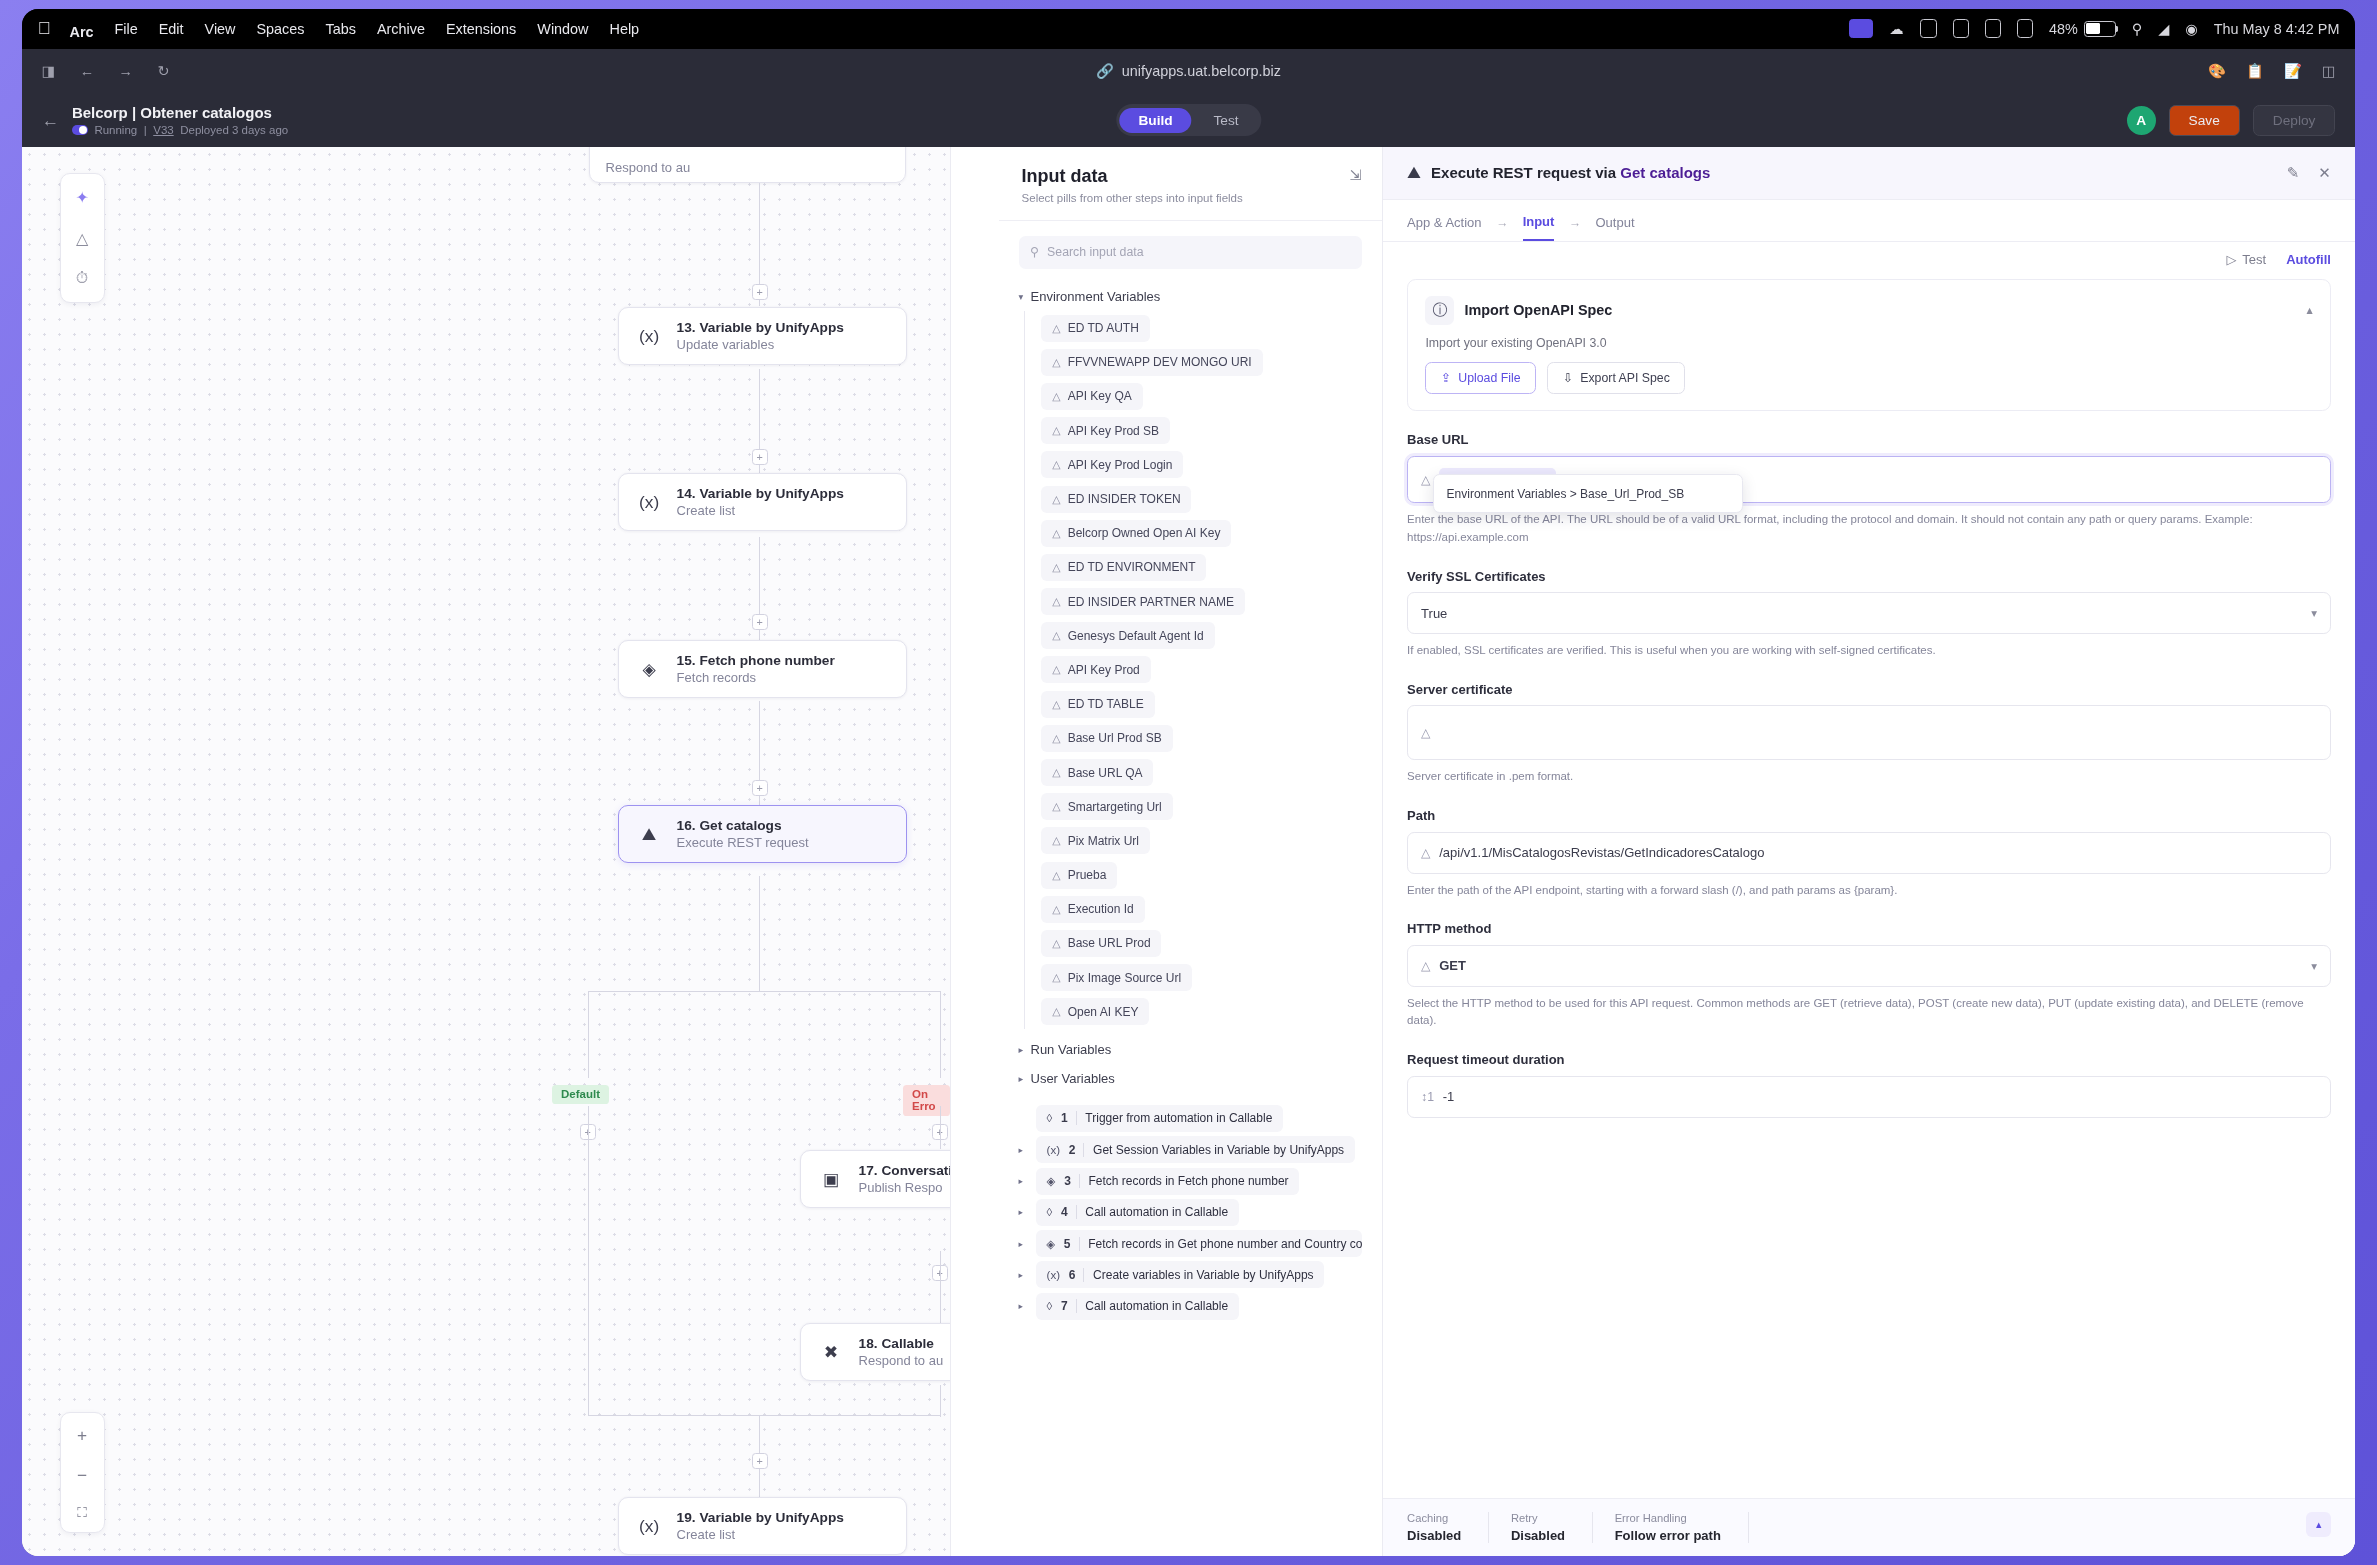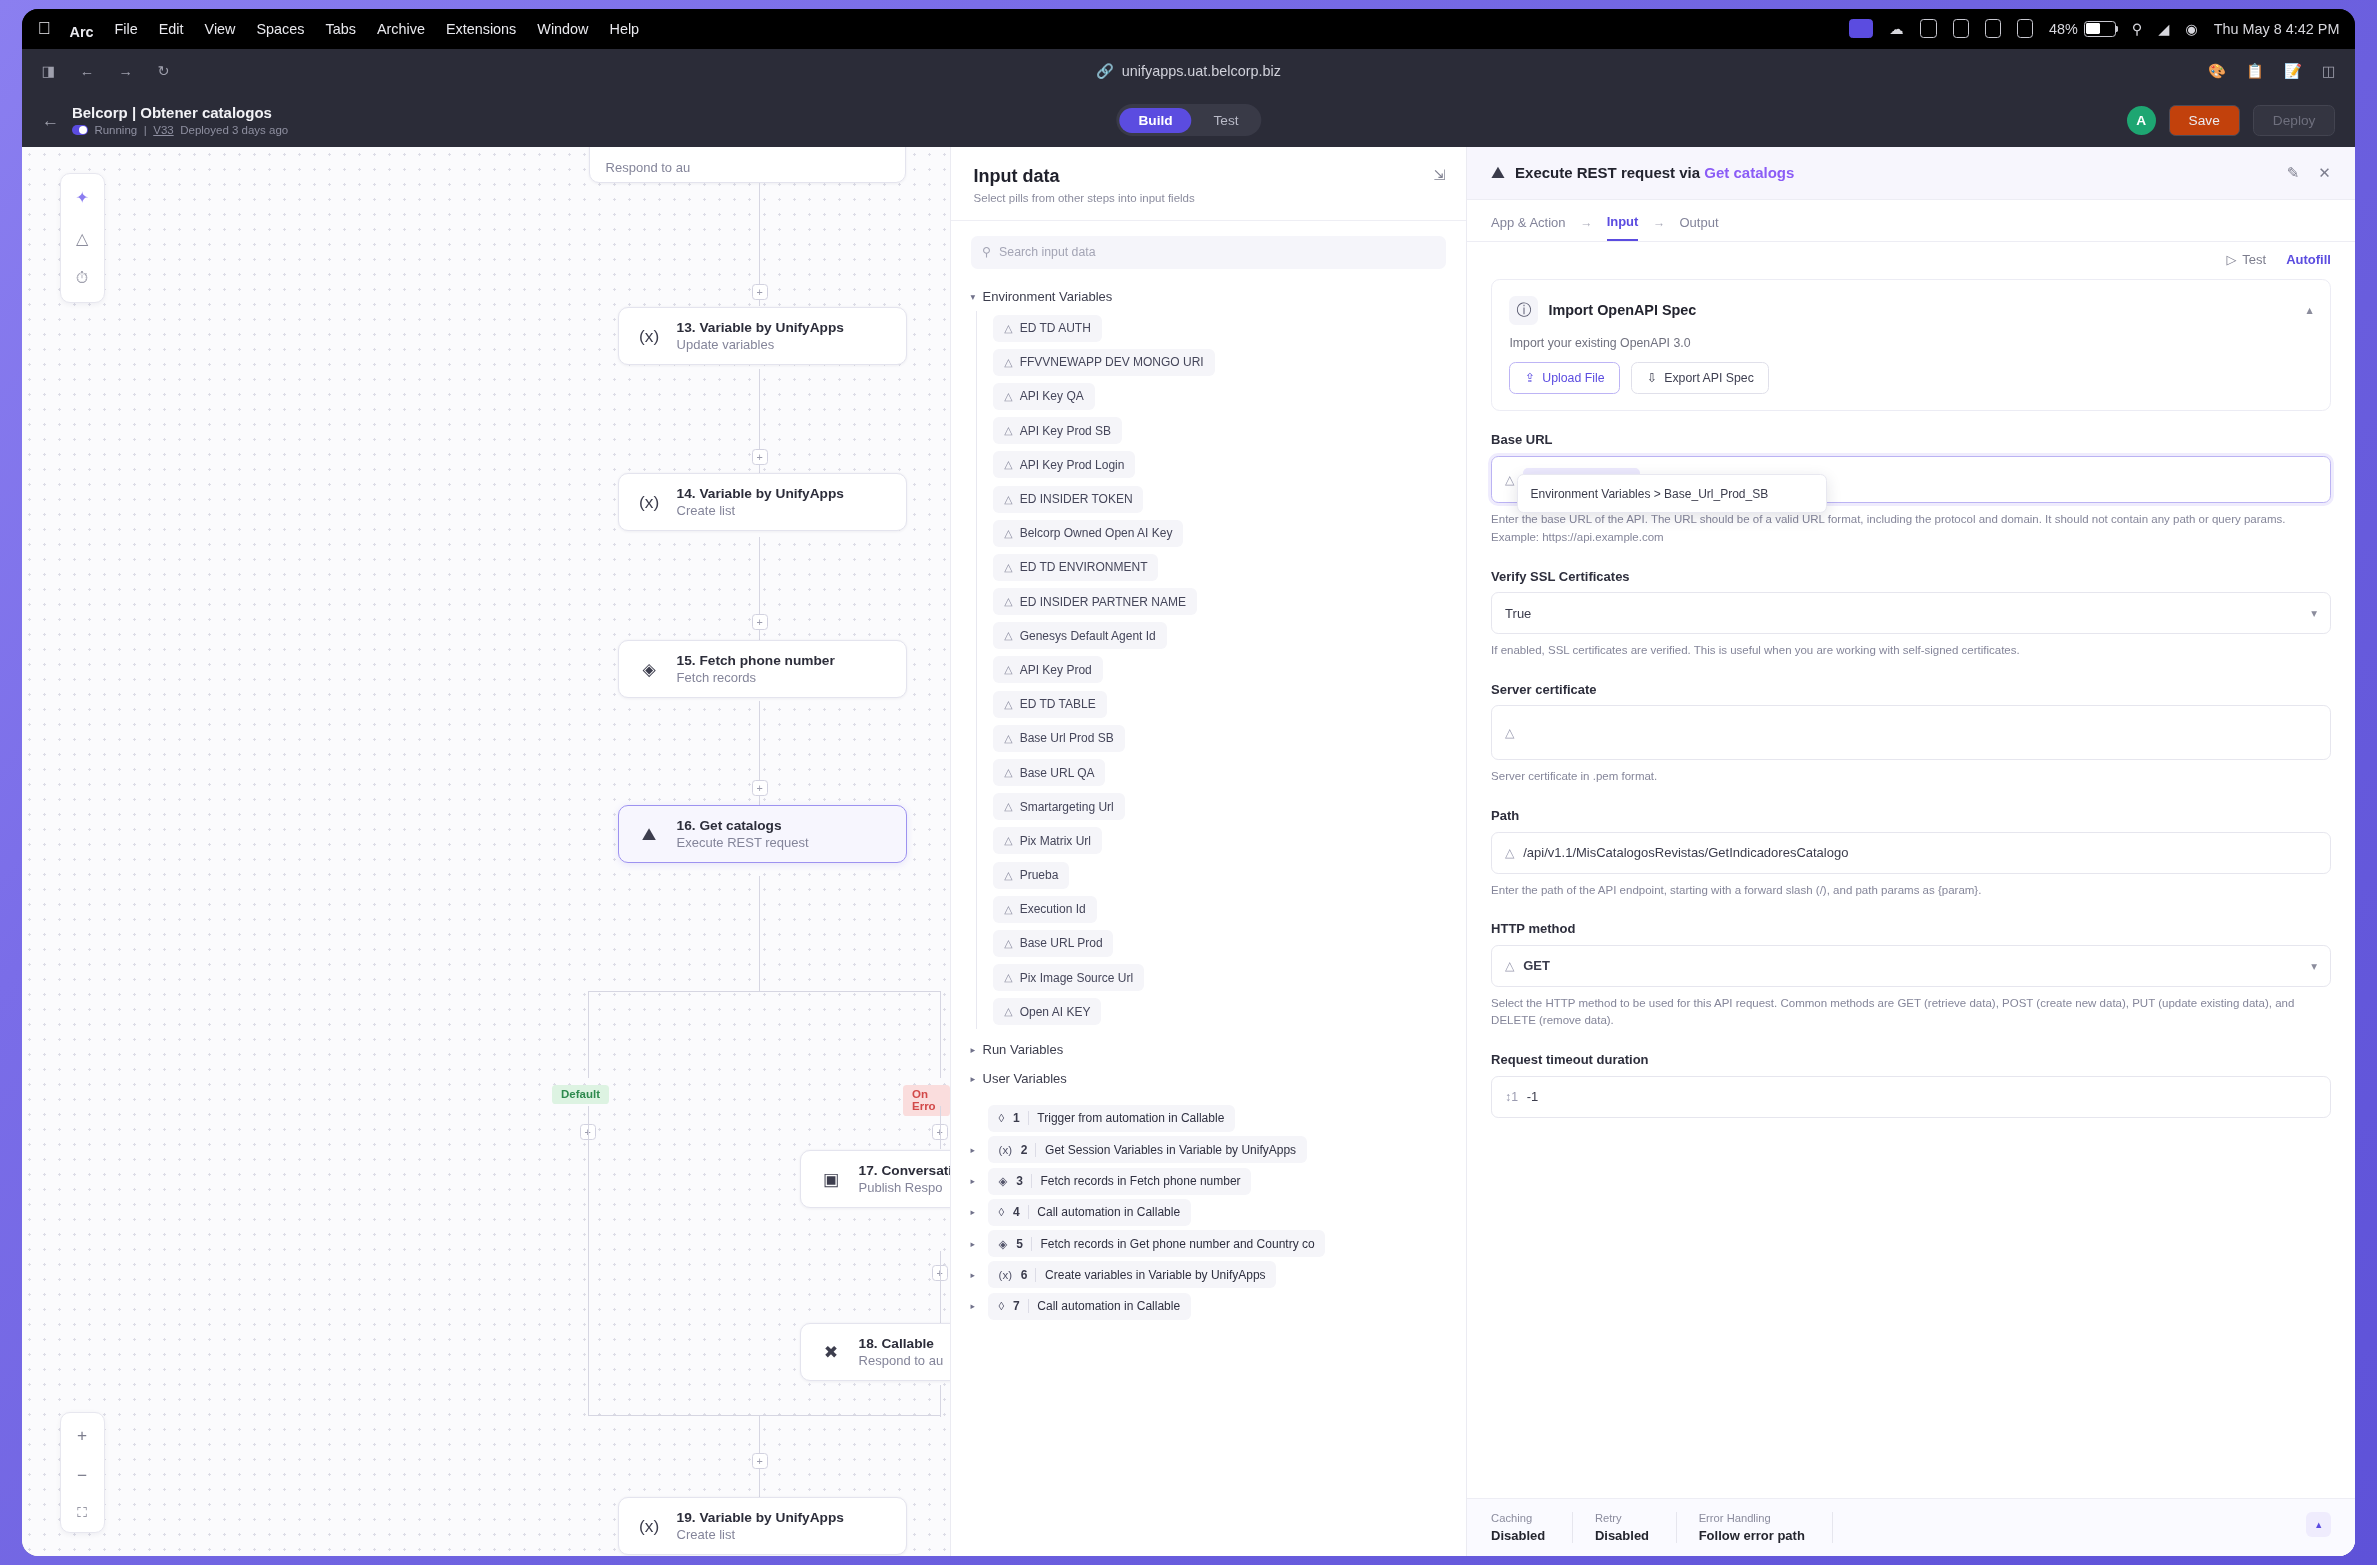--- a/index.html
+++ b/index.html
@@ -118,22 +118,22 @@
   .edge { position:absolute; background:#d6d6e2; }
   .plusdot {
     position:absolute; width:16px;height:16px;border:0.7px solid #d2d2e0;border-radius:3.6px;background:#fff;
     display:flex;align-items:center;justify-content:center;color:#9b9cad;font-size:10.8px;
   }
   .tagpill { position:absolute; font-size:11.5px; font-weight:bold; padding:3.6px 9.4px; border-radius:3.6px;}
   .tag-default { background:#ddf3e2; color:#2e8a4e; }
   .tag-error { background:#fadddd; color:#d24848; }
 
   
-  .inputpanel { width: 517px; background:#fff; border-left:0.7px solid #ebebf2; border-right:0.7px solid #ebebf2;
-                display:flex; flex-direction:column; min-height:0;}
+  .inputpanel { width: 433px; background:#fff; border-left:0.7px solid #ebebf2; border-right:0.7px solid #ebebf2;
+                display:flex; flex-direction:column; min-height:0;padding-left:48px;}
   .ip-head { padding: 19px 23px 16px 23px; border-bottom:0.7px solid #eeeef4; position:relative;}
   .ip-head h2 { font-size:18px; color:#20212c; font-weight:bold; }
   .ip-head p { font-size:11.5px; color:#8b8c9e; margin-top:5.8px; }
   .ip-expand { position:absolute; right:20px; top:20px; color:#7f8090; font-size:14.4px;}
   .ip-search {
     margin: 14.4px 20px 7.2px 20px; background:#f5f5fa; border-radius:6.5px;
     padding: 9.4px 11.5px; display:flex; align-items:center; gap:8px; color:#a4a5b5; font-size:12.3px;
   }
   .ip-body { flex:1; overflow:hidden; padding: 5.8px 20px 0 20px; }
   .grp { display:flex; align-items:center; gap:7.2px; font-size:13px; color:#3c3d4d; padding:7.2px 0; font-weight:500;}
@@ -151,21 +151,21 @@
     padding:6.5px 10.8px; font-size:12px; color:#2f3040; white-space:nowrap; overflow:hidden;
   }
   .steppill .sico { color:#53546a; font-size:11.5px; }
   .steppill .snum { color:#3a3b4c; font-weight:bold; padding-right:8px; border-right:0.7px solid #dcdce6;}
 
   
   .cfg { flex:1; background:#fff; display:flex; flex-direction:column; min-width:0; }
   .cfg-head { display:flex; align-items:center; gap:10px; padding: 16px 24.5px; background:#f7f6fd;
               border-bottom:0.7px solid #ededf4; }
   .cfg-head .htitle { font-size:15px; color:#23242f; font-weight:bold; }
-  .cfg-head .hlink { color:#8b5cf6; font-weight:bold; }
+  .cfg-head .hlink { color:#4c1d95; font-weight:bold; }
   .cfg-head .hright { margin-left:auto; display:flex; gap:19px; color:#7c7d8d; font-size:15px;}
   .cfg-tabs { display:flex; align-items:center; gap:14.4px; padding: 14.4px 24.5px 0 24.5px;
               border-bottom:0.7px solid #ededf4; }
   .cfg-tabs .tb { font-size:13px; color:#83849a; padding-bottom:10px; }
   .cfg-tabs .tb.active { color:#5b4ce0; font-weight:bold; border-bottom:2.2px solid #5b4ce0; }
   .cfg-tabs .arw { color:#a9aab8; padding-bottom:10px; font-size:12.3px;}
   .cfg-actions { display:flex; justify-content:flex-end; gap:20px; padding: 10px 24.5px 4.3px 24.5px; }
   .cfg-actions .act { font-size:13px; color:#7c7d8d; display:flex; align-items:center; gap:5.8px;}
   .cfg-actions .act.autofill { color:#5b4ce0; font-weight:bold; }
   .cfg-body { flex:1; overflow:hidden; padding: 7.2px 24.5px 0 24.5px; position:relative;}

